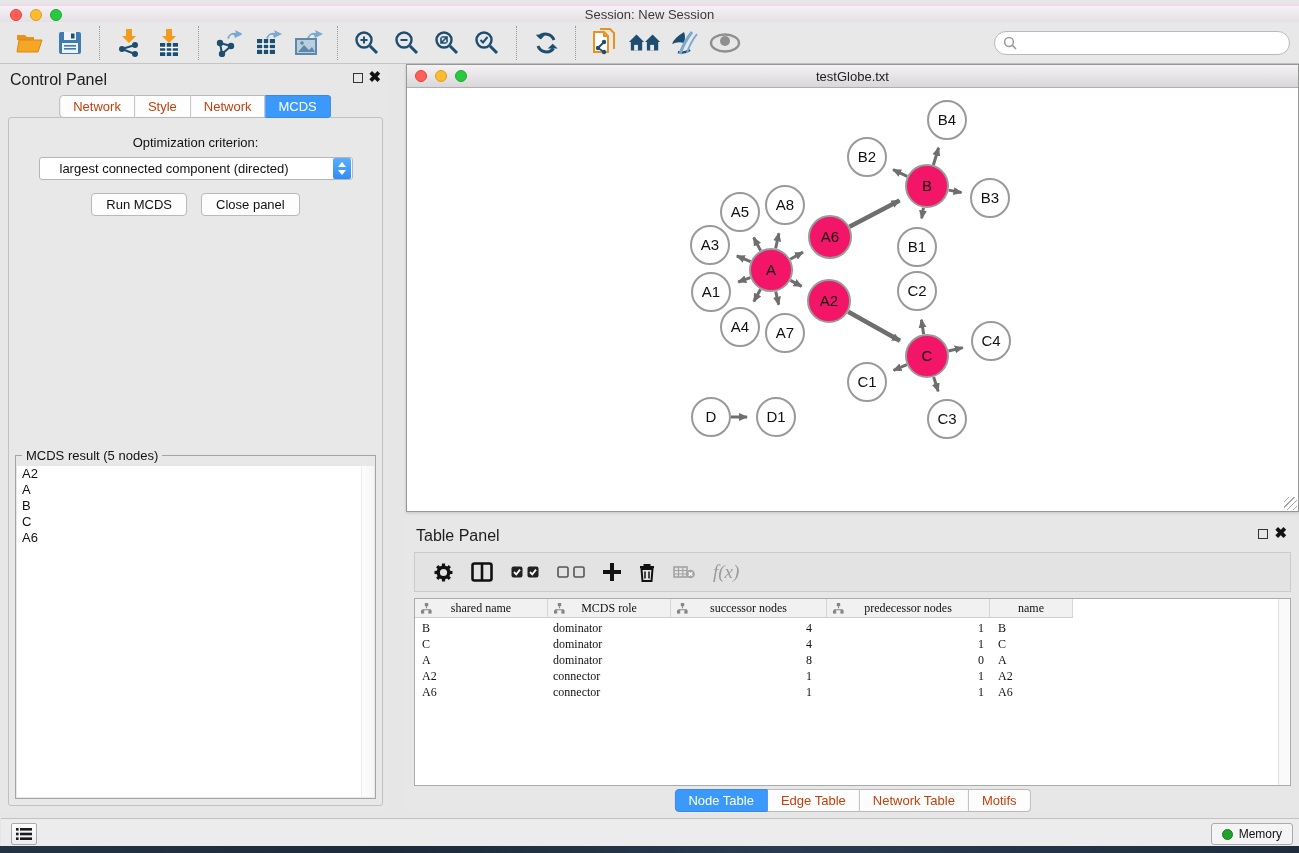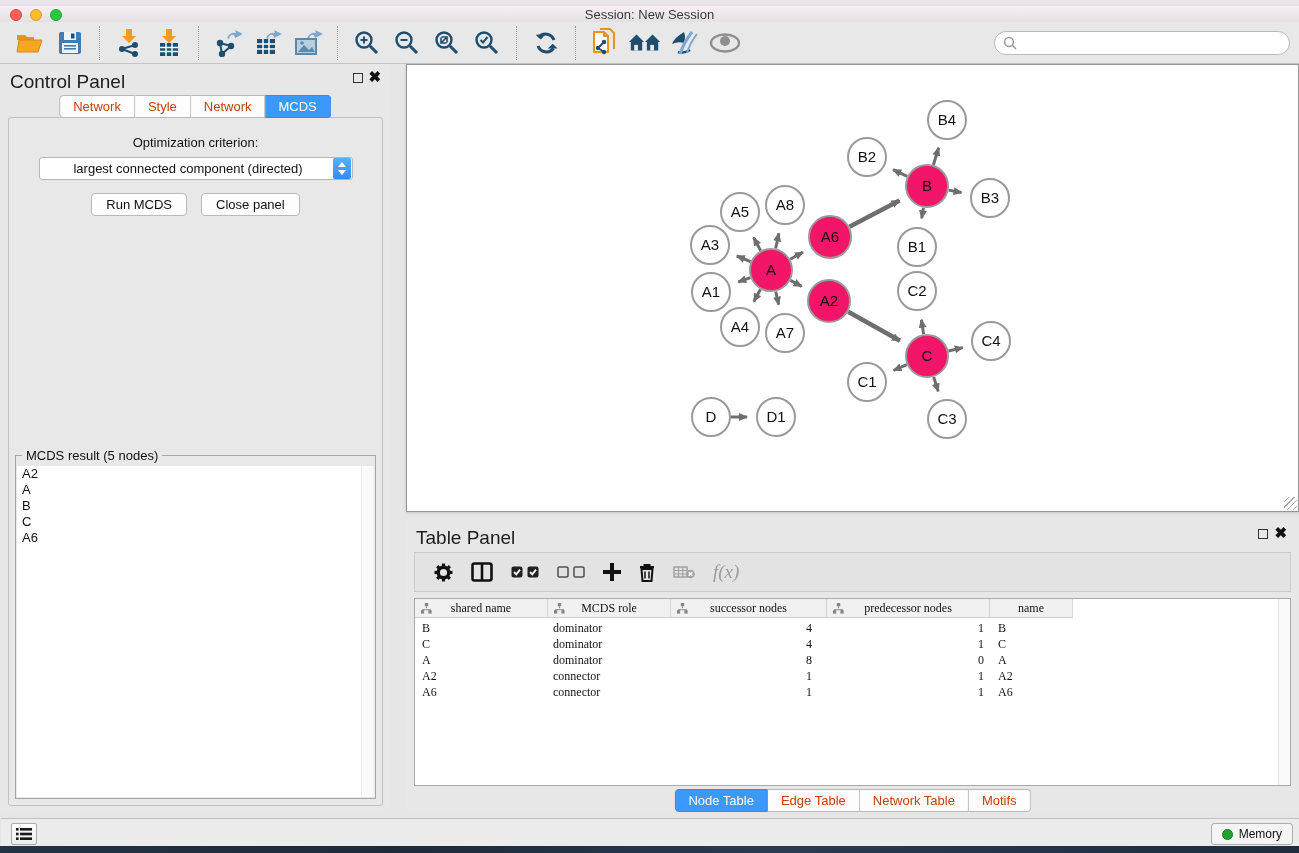--- a/index.html
+++ b/index.html
@@ -22,39 +22,39 @@
     background:#e9e8e9; border-bottom:1px solid #c6c4c6; display:flex; align-items:center; padding-left:10px; }
   .tool { width:34px; height:34px; display:flex; align-items:center; justify-content:center; margin:0 3px; }
   .tsep { height:34px; border-left:1px dotted #9a9a9a; margin:0 9px; }
   .searchbox { position:absolute; right:9px; top:9px; width:296px; height:24px; background:#fff;
     border:1px solid #b9b9b9; border-radius:12px; display:flex; align-items:center; padding-left:8px; }
   .searchbox input { border:none; outline:none; flex:1; height:18px; font-size:12px; background:transparent; }
 
   
   .control-panel { position:absolute; left:0; top:64px; width:390px; height:746px; background:#e8e7e8; }
   .panel-head { position:absolute; left:0; top:0; right:0; height:28px; }
-  .panel-head .ptitle { position:absolute; left:10px; top:7px; font-size:19px; color:#1d1d1d; }
+  .panel-head .ptitle { position:absolute; left:10px; top:7px; font-size:16px; color:#1d1d1d; }
   .float-box { position:absolute; top:9px; width:10px; height:10px; border:1.5px solid #333; }
   .close-x { position:absolute; top:4px; font-size:15px; font-weight:700; color:#111; line-height:18px; }
   .cp-float { right:27px; } .cp-close { right:9px; }
 
   .seg-tabs { position:absolute; display:flex; }
   .cp-tabs { top:31px; left:50%; transform:translateX(-50%); z-index:5; }
   .seg-tab { background:#fdfdfd; border:1px solid #b9b9b9; border-left:none; font-size:13px; color:#c2410c;
     padding:3px 13px; height:23px; display:flex; align-items:center; }
   .seg-tab:first-child { border-left:1px solid #b9b9b9; border-radius:4px 0 0 4px; }
   .seg-tab:last-child { border-radius:0 4px 4px 0; }
   .seg-tab.active { background:#3b99fc; border-color:#3b8ae0; color:#fff; }
 
   .cp-body { position:absolute; left:8px; right:7px; top:53px; bottom:4px;
     background:#e9e8e9; border:1px solid #c2c1c2; border-radius:3px; }
   .opt-label { margin-top:17px; text-align:center; font-size:13px; color:#111; }
   .selectbox { position:relative; margin:7px auto 0 auto; width:314px; height:23px; background:#fff;
     border:1px solid #b5b5b5; border-radius:3px; display:flex; align-items:center; }
-  .selectbox .sel-text { flex:1; font-size:13px; color:#111; padding-left:4px; white-space:nowrap;text-align:center; }
+  .selectbox .sel-text { flex:1; font-size:13px; color:#111; padding-left:20px; white-space:nowrap; }
   .sel-spin { width:18px; height:21px; background:linear-gradient(#5aaefc,#2e8df7); border-radius:2px;
     margin-right:1px; position:relative; }
   .sel-spin::before { content:""; position:absolute; left:5px; top:4px; border-left:4px solid transparent;
     border-right:4px solid transparent; border-bottom:5px solid #fff; }
   .sel-spin::after { content:""; position:absolute; left:5px; bottom:4px; border-left:4px solid transparent;
     border-right:4px solid transparent; border-top:5px solid #fff; }
   .btn-row { display:flex; justify-content:center; gap:14px; margin-top:13px; }
   .pbtn { background:#fdfdfd; border:1px solid #b9b9b9; border-radius:4px; font-size:13px; color:#111;
     padding:3px 14px; height:23px; }
 
@@ -295,20 +295,28 @@
           <div class="result-item">B</div>
           <div class="result-item">C</div>
           <div class="result-item">A6</div>
         </div>
       <div class="result-scroll"></div>
     </div>
   </div>
 </div>
 
 <div class="net-window">
+  <div class="net-titlebar">
+    <div class="nt-dots">
+      <span class="dot red"></span>
+      <span class="dot yellow"></span>
+      <span class="dot green"></span>
+    </div>
+    <div class="title">testGlobe.txt</div>
+  </div>
   <div class="net-canvas">
     <svg width="891" height="423" viewBox="0 0 891 423" font-family="Liberation Sans, sans-serif">
         <defs>
           <marker id="arr" markerWidth="10" markerHeight="9" refX="8" refY="4.5" orient="auto" markerUnits="userSpaceOnUse">
             <path d="M0,0.5 L9,4.5 L0,8.5 Z" fill="#6e6e6e"></path>
           </marker>
         </defs>
         <line x1="353.6297000338812" y1="162.5975032891971" x2="346.6699408644293" y2="149.5760183915129" stroke="#6e6e6e" stroke-width="3" marker-end="url(#arr)"></line>
         <line x1="368.63223367079195" y1="160.49320081418014" x2="371.8938737975924" y2="145.34987165403524" stroke="#6e6e6e" stroke-width="3" marker-end="url(#arr)"></line>
         <line x1="343.6432869494652" y1="173.6570848153546" x2="329.8338490211595" y2="167.99747910703258" stroke="#6e6e6e" stroke-width="3" marker-end="url(#arr)"></line>

